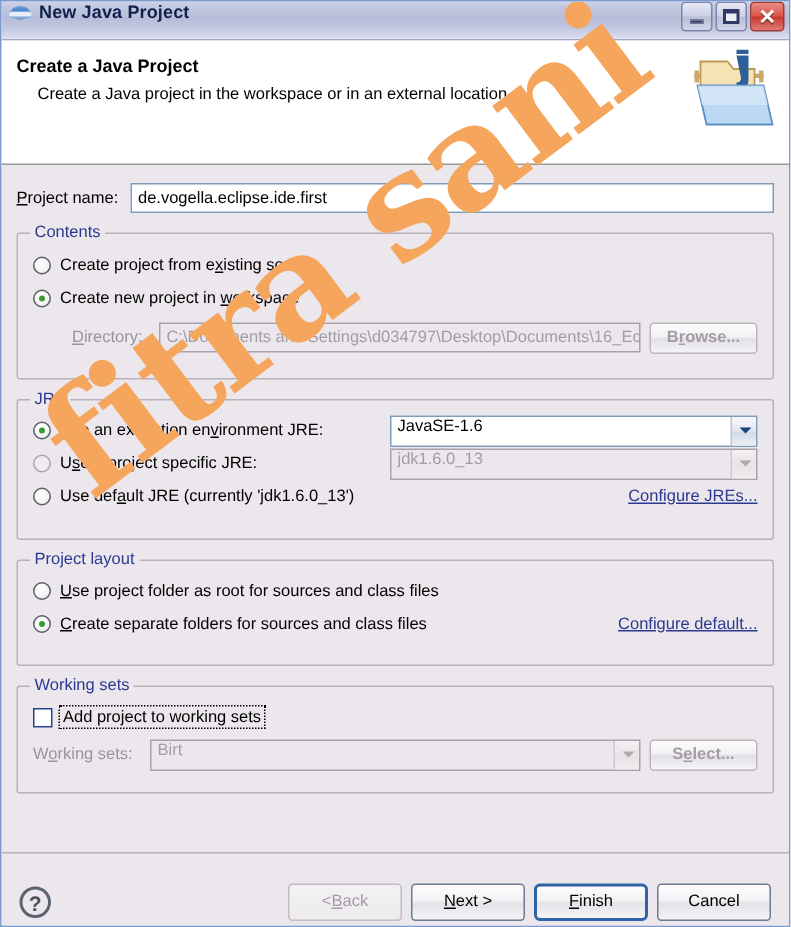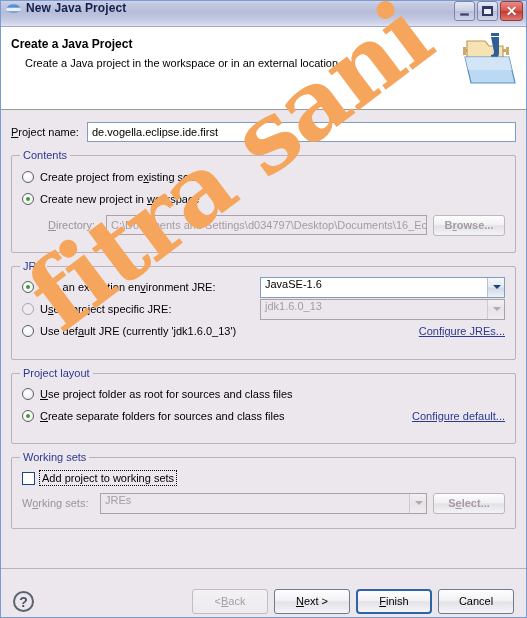--- a/index.html
+++ b/index.html
@@ -496,21 +496,21 @@
       <div class="group-body" style="padding-top:9px">
         <div class="opt-row">
           <span class="checkbox"></span>
           <span class="dotted-focus">
               <span class="lbl">Add project to working sets</span>
             </span>
         </div>
         <div class="opt-row" style="margin-top:3px">
           <span class="lbl disabled" style="width:78px">W<u>o</u>rking sets:</span>
           <span class="combo disabled" style="flex:1 1 auto; margin-right:6px;">
-            <span class="combo-val">JREs</span>
+            <span class="combo-val">Birt</span>
             <span class="arrow"></span>
           </span>
           <span class="btn disabled" style="width:72px">S<u>e</u>lect...</span>
         </div>
       </div>
     </div>
 
   </div>
 
   <div class="footer">

